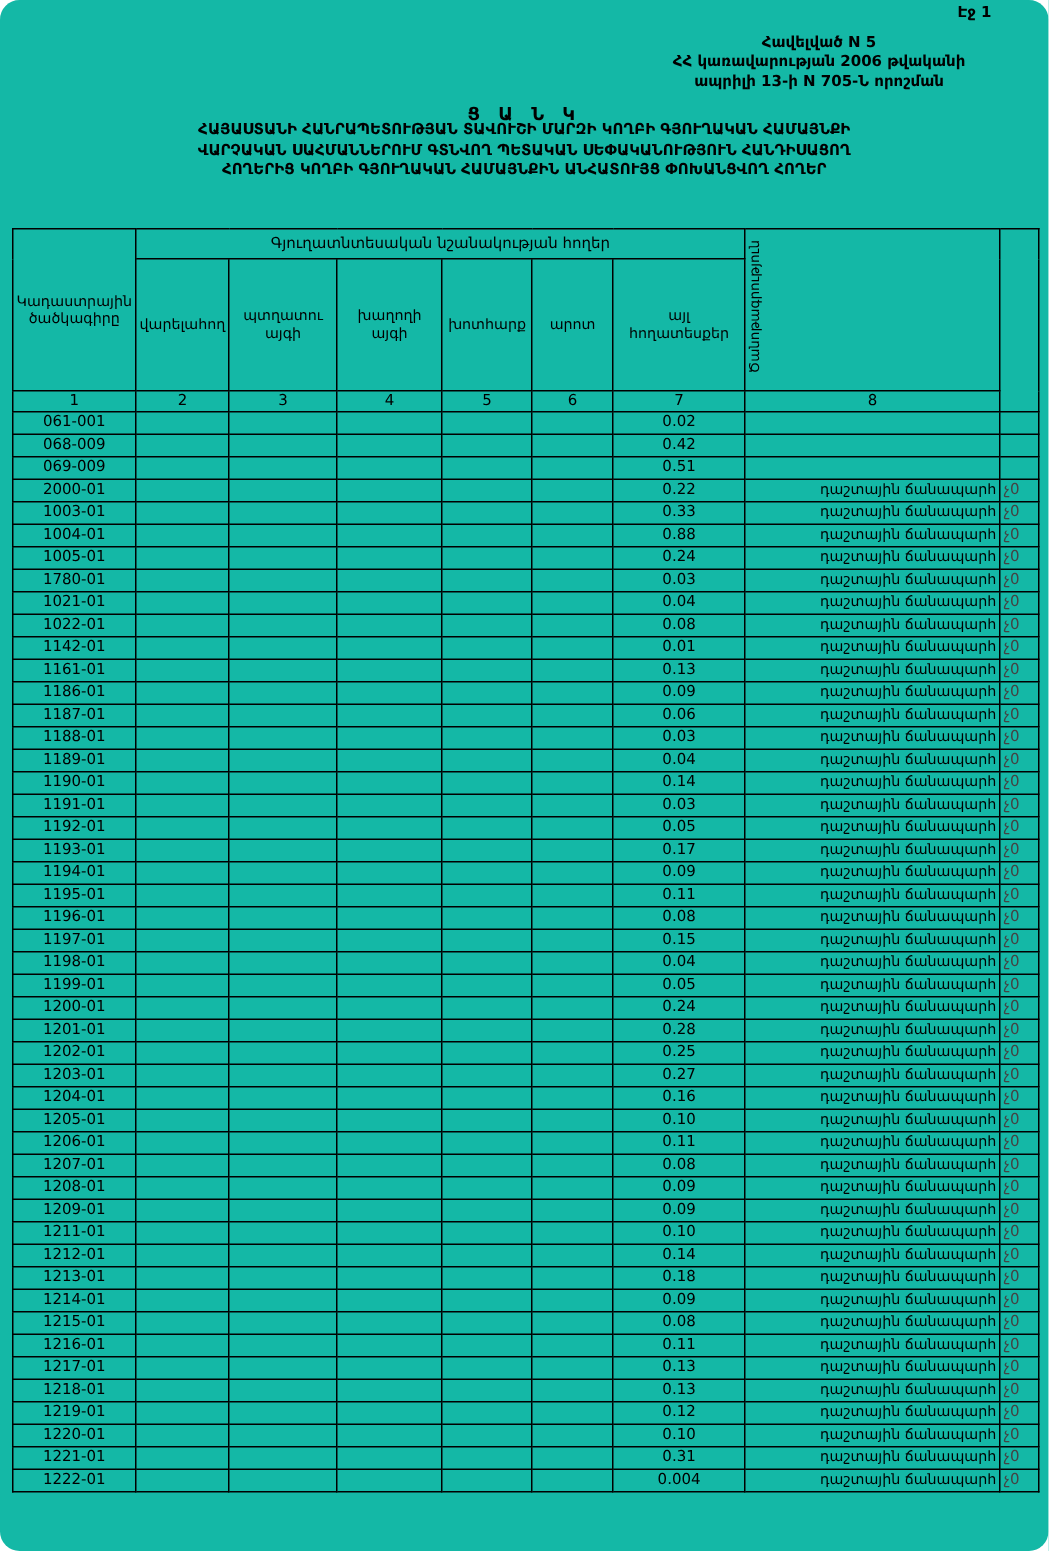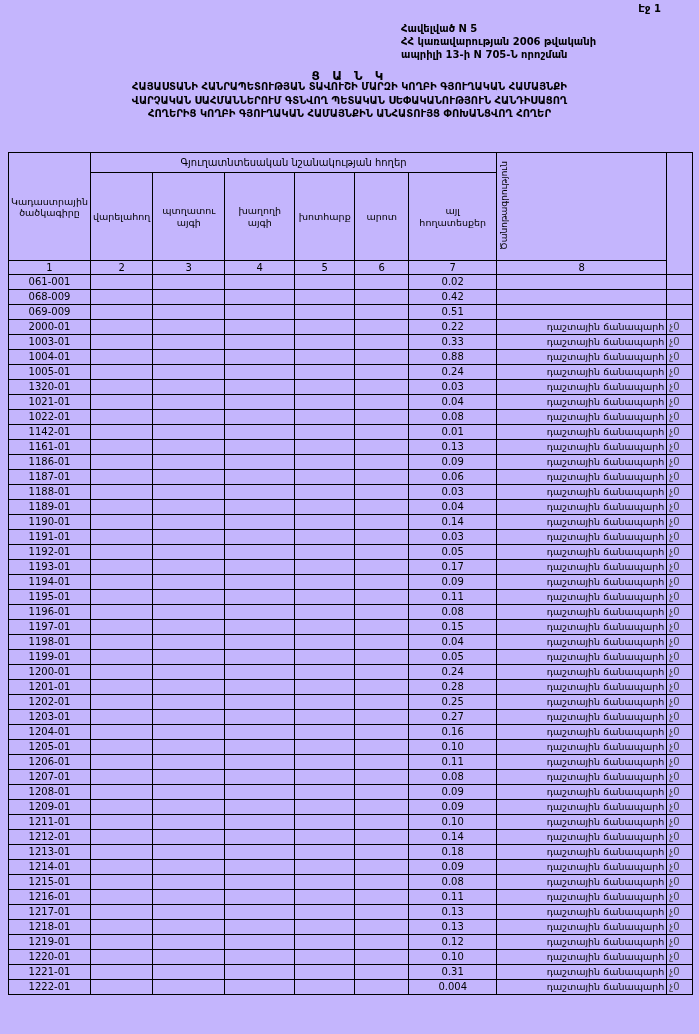--- a/index.html
+++ b/index.html
@@ -1,21 +1,21 @@
 <!DOCTYPE html>
 <html><head>
 <meta charset="utf-8">
 <style>
   * { box-sizing: border-box; }
   html,body { margin:0; padding:0; background:#ffffff; }
   body { font-family:"DejaVu Sans", sans-serif; color:#000; }
-  .page { position:relative; width:699px; height:1034px; background:#c4b5fd; overflow:hidden; }
+  .page { position:relative; width:699px; height:1034px; background:#14b8a6; overflow:hidden;border-radius:13px; }
 
   .page-label { position:absolute; top:3px; right:38px; font-size:10px; font-weight:bold; }
-  .annex { position:absolute; top:22px; right:8px; width:290px; 
+  .annex { position:absolute; top:22px; right:8px; width:290px; text-align:center;
            font-size:10px; font-weight:bold; line-height:1.3; }
   .doc-title { position:absolute; top:69px; left:0; width:100%; text-align:center;
                font-size:12px; font-weight:bold; letter-spacing:4px; }
   .subtitle { position:absolute; top:80px; left:0; width:100%; text-align:center;
               font-size:10px; font-weight:bold; line-height:1.35; }
 
   table.main { position:absolute; top:152px; left:8px; border-collapse:collapse;
                table-layout:fixed; }
   table.main th, table.main td { border:1px solid #000; padding:0 2px; overflow:hidden; }
 
@@ -170,21 +170,21 @@
           <td class="c2"></td>
           <td class="c3"></td>
           <td class="c4"></td>
           <td class="c5"></td>
           <td class="c6"></td>
           <td class="c7">0.24</td>
           <td class="c8">դաշտային ճանապարհ</td>
           <td class="edge">չ0</td>
         </tr>
         <tr>
-          <td class="c1">1320-01</td>
+          <td class="c1">1780-01</td>
           <td class="c2"></td>
           <td class="c3"></td>
           <td class="c4"></td>
           <td class="c5"></td>
           <td class="c6"></td>
           <td class="c7">0.03</td>
           <td class="c8">դաշտային ճանապարհ</td>
           <td class="edge">չ0</td>
         </tr>
         <tr>

